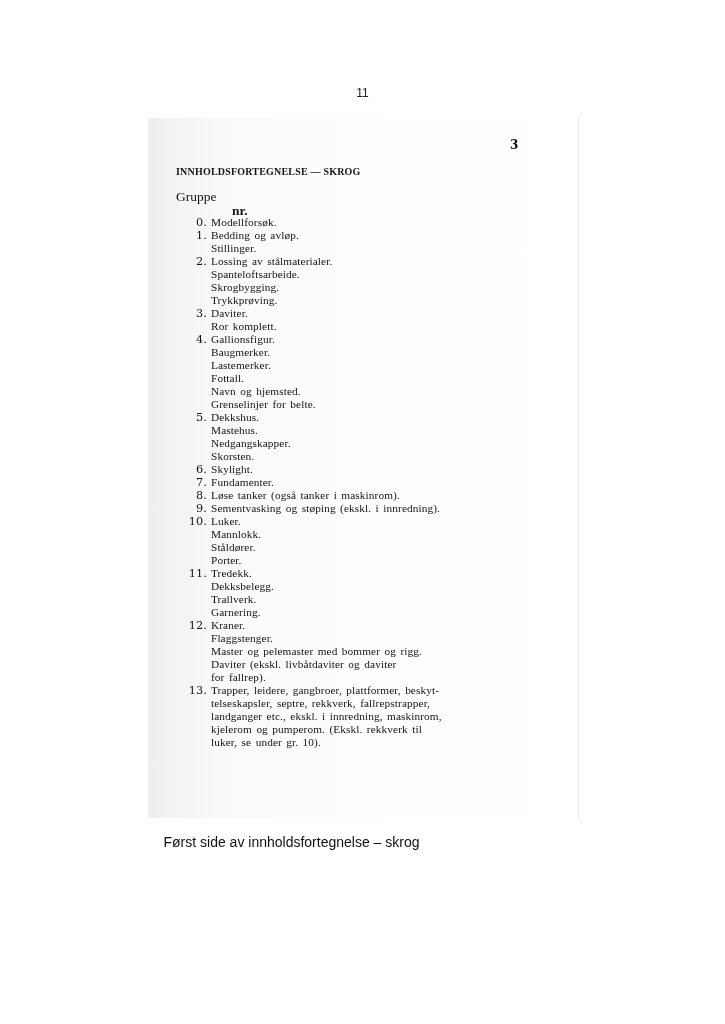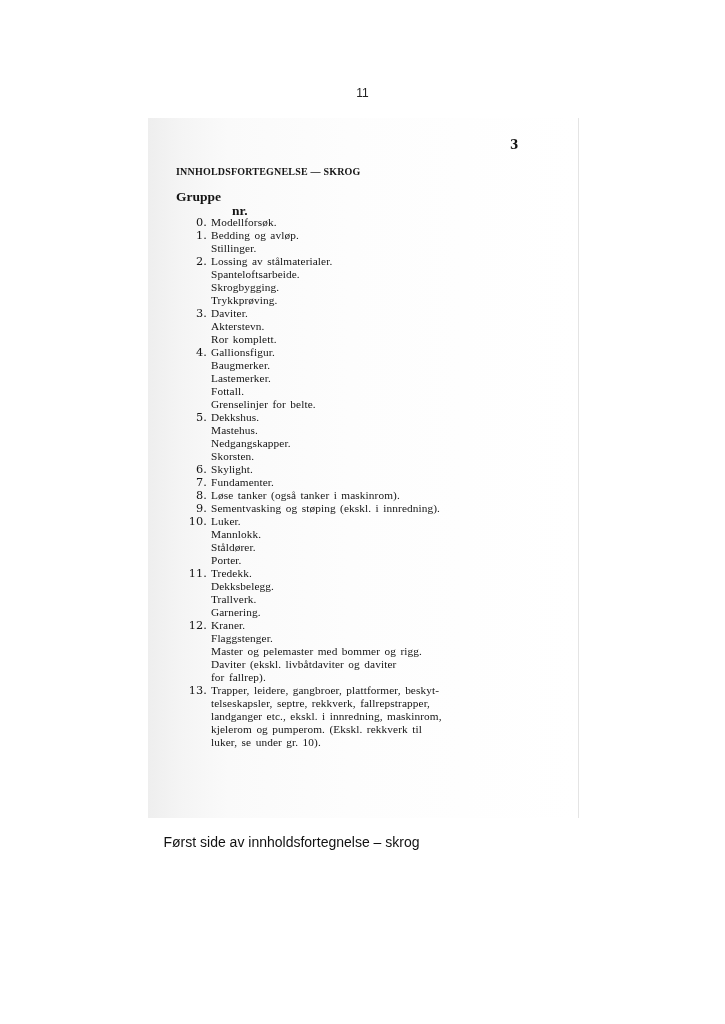--- a/index.html
+++ b/index.html
@@ -60,21 +60,21 @@
       font-weight: bold;
       font-size: 10px;
       letter-spacing: 0.2px;
       white-space: nowrap;
     }
     .gruppe {
       position: absolute;
       top: 71px;
       left: 28px;
       font-family: "Liberation Serif", serif;
-      font-weight: bold;
+      font-weight: normal;
       font-size: 13.5px;
       text-align: right;
     }
     .nr {
       position: absolute;
       top: 85px;
       left: 40px;
       font-family: "Liberation Serif", serif;
       font-weight: bold;
       font-size: 13.5px;
@@ -145,29 +145,29 @@
         <li class="toc-group">
           <span class="toc-num">2.</span>
           <span class="toc-line">Lossing av stålmaterialer.</span>
           <span class="toc-line">Spanteloftsarbeide.</span>
           <span class="toc-line">Skrogbygging.</span>
           <span class="toc-line">Trykkprøving.</span>
         </li>
         <li class="toc-group">
           <span class="toc-num">3.</span>
           <span class="toc-line">Daviter.</span>
-          <span class="toc-line">Akterstevn.</span>
           <span class="toc-line">Ror komplett.</span>
         </li>
         <li class="toc-group">
           <span class="toc-num">4.</span>
           <span class="toc-line">Gallionsfigur.</span>
           <span class="toc-line">Baugmerker.</span>
           <span class="toc-line">Lastemerker.</span>
           <span class="toc-line">Fottall.</span>
+          <span class="toc-line">Navn og hjemsted.</span>
           <span class="toc-line">Grenselinjer for belte.</span>
         </li>
         <li class="toc-group">
           <span class="toc-num">5.</span>
           <span class="toc-line">Dekkshus.</span>
           <span class="toc-line">Mastehus.</span>
           <span class="toc-line">Nedgangskapper.</span>
           <span class="toc-line">Skorsten.</span>
         </li>
         <li class="toc-group">

